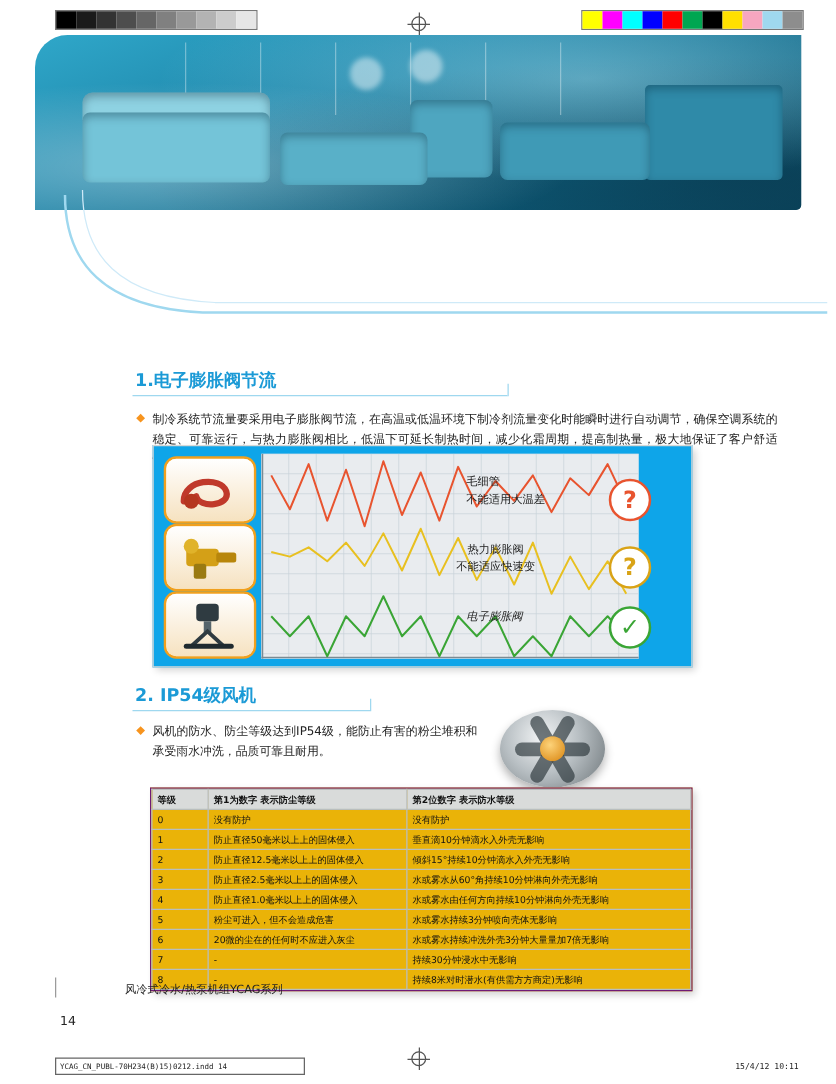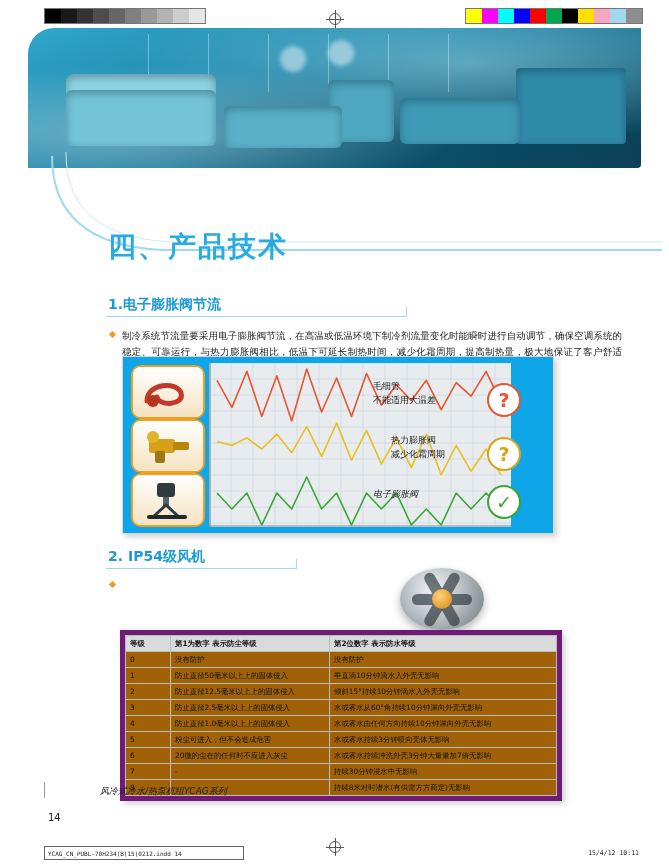--- a/index.html
+++ b/index.html
@@ -112,34 +112,34 @@
     position:absolute;left:486px;top:562px;width:70px;height:70px;border-radius:50%;
     background:radial-gradient(circle at 35% 28%,#8fe6ff 0%,#22a8e0 45%,#0a5f92 100%);
     box-shadow:0 4px 9px rgba(0,0,0,.35);
     color:#fff;font-size:17px;font-weight:bold;display:flex;align-items:center;justify-content:center;
     text-shadow:0 1px 2px rgba(0,0,0,.5);
   }
 
   
   .tbl{
     position:absolute;left:120px;top:630px;width:432px;
-    border:5px solid #701a75;background:#a16207;
+    border:1px solid #701a75;background:#eab308;
     box-shadow:3px 3px 6px rgba(0,0,0,.18);
     font-size:7.4px;color:#111;border-collapse:collapse;
   }
   .tbl table{width:100%;border-collapse:collapse;}
   .tbl th,.tbl td{border:1px solid #b9bebd;padding:2px 4px;text-align:left;line-height:11px;}
   .tbl thead th{background:#d9dbda;font-weight:bold;}
   .tbl td.col0{width:36px;}
   .tbl td.col1,.tbl th.col1{width:150px;}
 
   
   .foot-rule{position:absolute;left:44px;top:782px;width:1px;height:16px;background:#9b9b9b;}
   .pageno{position:absolute;left:48px;top:812px;font-size:10px;color:#222;}
-  .foot-text{position:absolute;left:100px;top:785px;font-size:9px;color:#222;font-style:italic;}
+  .foot-text{position:absolute;left:100px;top:785px;font-size:9px;color:#222;}
 
   .printline{
     position:absolute;left:44px;top:846px;width:200px;height:14px;
     border:1px solid #666;font-size:6px;color:#222;line-height:14px;padding-left:3px;
     font-family:"DejaVu Sans Mono","Liberation Mono",monospace;
     box-sizing:border-box;
   }
   .printdate{position:absolute;right:30px;top:846px;font-size:6.5px;color:#222;line-height:14px;
     font-family:"DejaVu Sans Mono","Liberation Mono",monospace;}
 </style>
@@ -197,21 +197,20 @@
     <div class="sofa s3"></div>
     <div class="sofa s2"></div>
     <div class="sofa s1"></div>
   </div>
 
   <svg class="swoosh" viewBox="0 0 640 120">
     <path d="M30 6 C30 60, 60 96, 140 100 L640 100" fill="none" stroke="#9fd8ef" stroke-width="2"></path>
     <path d="M44 2 C44 54, 72 88, 150 92 L640 92" fill="none" stroke="#cfeaf8" stroke-width="1"></path>
   </svg>
 
-  <div class="sec-title">四、产品技术</div>
 
   <div class="sub1">1.电子膨胀阀节流</div>
   <div class="sub1rule"></div>
   <div class="bullet"></div>
   <div class="para1">制冷系统节流量要采用电子膨胀阀节流，在高温或低温环境下制冷剂流量变化时能瞬时进行自动调节，确保空调系统的稳定、可靠运行，与热力膨胀阀相比，低温下可延长制热时间，减少化霜周期，提高制热量，极大地保证了客户舒适性。</div>
 
   <div class="fig">
     <div class="icon-card c1">
       <div class="inner"></div>
       <svg viewBox="0 0 70 50" style="position:absolute;inset:0">
@@ -272,35 +271,36 @@
           <path d="M8.0 130.0 L22.9 146.0 L37.9 130.0 L52.8 162.0 L67.8 130.0 L82.7 146.0 L97.7 114.0 L112.6 146.0 L127.6 130.0 L142.5 162.0 L157.5 130.0 L172.4 146.0 L187.4 130.0 L202.3 162.0 L217.3 146.0 L232.2 162.0 L247.2 130.0 L262.1 146.0 L277.1 130.0 L292.0 146.0 " fill="none" stroke="#3aa535" stroke-width="1.6" stroke-linejoin="round"></path>
         </svg>
     </div>
 
     <div class="fig-label" style="left:250px;top:22px;">
       <span>毛细管</span><br>
       <span>不能适用大温差</span>
     </div>
     <div class="verdict" style="left:364px;top:26px;">?</div>
 
-    <div class="fig-label" style="left:268px;top:76px;">
+    <div class="fig-label" style="left:242px;top:76px;text-align:center;">
       <span>热力膨胀阀</span><br>
-      <span>减少化霜周期</span>
+      <span>不能适应快速变</span>
     </div>
     <div class="verdict amber" style="left:364px;top:80px;">?</div>
 
     <div class="fig-label" style="left:250px;top:130px;font-style:italic;">
       <span>电子膨胀阀</span>
     </div>
     <div class="verdict green" style="left:364px;top:128px;">✓</div>
   </div>
 
   <div class="sub2">2. IP54级风机</div>
   <div class="sub2rule"></div>
   <div class="bullet2"></div>
+  <div class="para2">风机的防水、防尘等级达到IP54级，能防止有害的粉尘堆积和承受雨水冲洗，品质可靠且耐用。</div>
 
   <div class="fan">
     <div class="blade" style="transform:rotate(0deg)"></div>
     <div class="blade" style="transform:rotate(60deg)"></div>
     <div class="blade" style="transform:rotate(120deg)"></div>
     <div class="blade" style="transform:rotate(180deg)"></div>
     <div class="blade" style="transform:rotate(240deg)"></div>
     <div class="blade" style="transform:rotate(300deg)"></div>
     <div class="hub"></div>
   </div>

